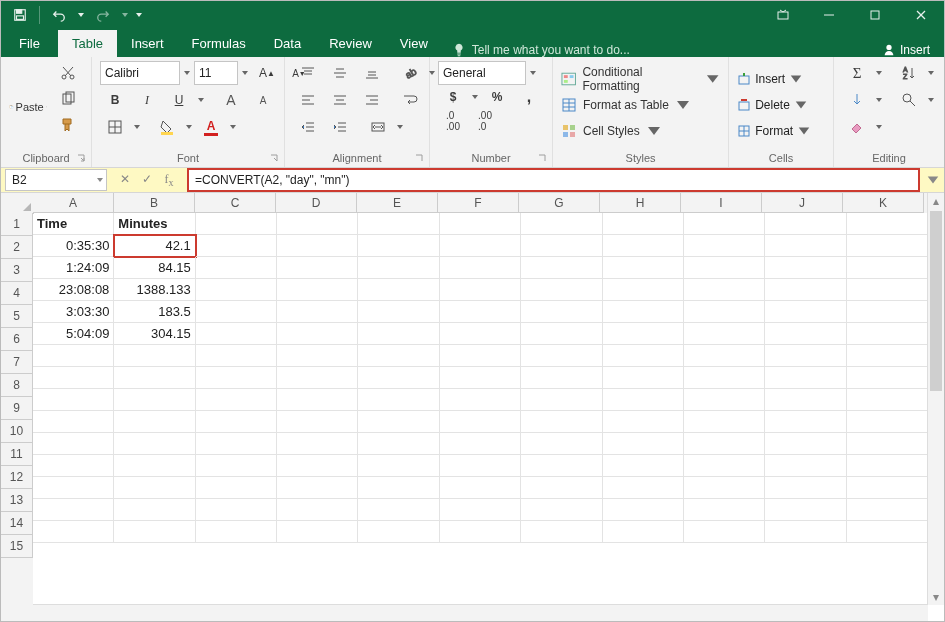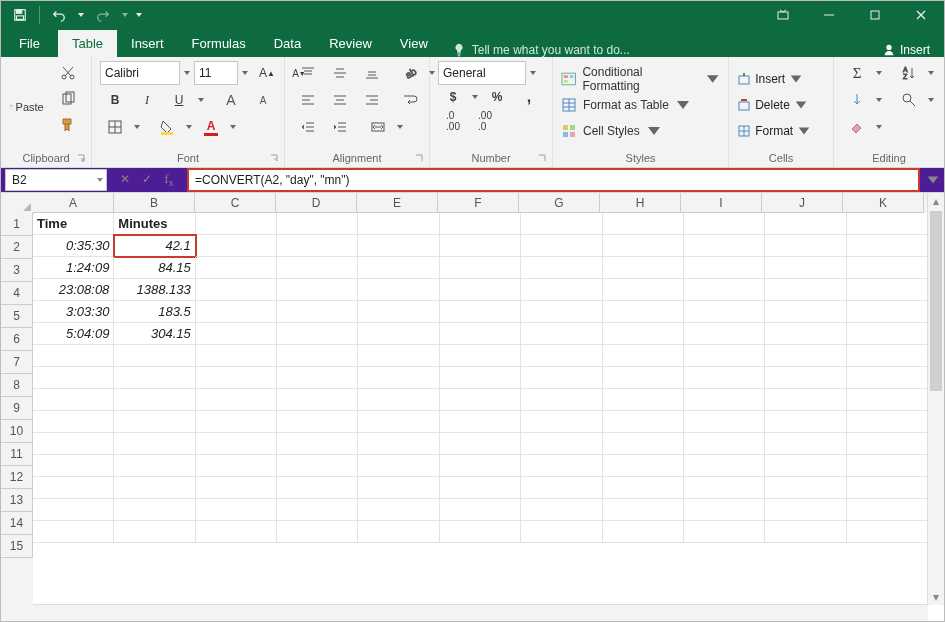--- a/index.html
+++ b/index.html
@@ -43,42 +43,42 @@
 .underline-a{border-bottom:3px solid #d2201f;display:inline-block;width:14px;text-align:center;font-weight:bold;color:#d2201f;line-height:14px;}
 .numfmt{width:78px;height:22px;background:#fff;border:1px solid #c5c5c5;display:flex;align-items:center;padding:0 4px;font-size:12px;}
 .styleline{display:flex;align-items:center;gap:6px;height:24px;color:#333;font-size:12px;}
 .styleline svg{width:16px;height:16px;}
 .cellbtn{display:flex;align-items:center;gap:4px;height:24px;font-size:12px;}
 .cellbtn svg{width:14px;height:14px;}
 .dlaunch{position:absolute;right:3px;bottom:3px;width:12px;height:12px;}
 .dlaunch svg{width:10px;height:10px;opacity:.6;}
 
 
-.fbar2{height:24px;background:#4c1d95;border-bottom:1px solid #d6d6d6;display:flex;align-items:center;}
+.fbar2{height:24px;background:#fef9c3;border-bottom:1px solid #d6d6d6;display:flex;align-items:center;}
 .namebox{width:88px;height:20px;border:1px solid #c5c5c5;margin-left:4px;display:flex;align-items:center;padding:0 6px;background:#fff;position:relative;}
 .namebox .ddk{position:absolute;right:2px;top:3px;}
 .fbar-btns{display:flex;gap:2px;margin:0 8px;color:#888;}
 .fbar-btns span{width:20px;text-align:center;}
 .fx{font-family:"Times New Roman",serif;}
 .formula-input{flex:1;height:20px;border:2px solid #cc3a2f;margin-right:6px;display:flex;align-items:center;padding:0 6px;background:#fff;}
 .fbar-dd{width:14px;height:20px;display:flex;align-items:center;justify-content:center;margin-right:4px;color:#888;}
 
 
 .gridwrap{position:absolute;top:192px;left:0;right:0;bottom:0;background:#fff;}
 .colheads{position:absolute;top:0;left:32px;right:16px;height:20px;display:flex;background:#f3f3f3;}
 .ch{border-right:1px solid #ccc;border-bottom:1px solid #ccc;display:flex;align-items:center;justify-content:center;color:#555;font-size:12px;}
 .corner{position:absolute;top:0;left:0;width:32px;height:20px;background:#f3f3f3;border-right:1px solid #ccc;border-bottom:1px solid #ccc;}
 .corner::after{content:"";position:absolute;right:2px;bottom:2px;width:0;height:0;border-left:8px solid transparent;border-bottom:8px solid #b7b7b7;}
 .rowheads{position:absolute;top:20px;left:0;width:32px;bottom:0;background:#f3f3f3;}
 .rh{height:22px;border-right:1px solid #ccc;border-bottom:1px solid #ccc;display:flex;align-items:center;justify-content:center;color:#555;font-size:12px;}
 .cells{position:absolute;top:20px;left:32px;right:16px;bottom:16px;}
 .cellrow{height:22px;display:flex;}
 .cell{border-right:1px solid #e3e3e3;border-bottom:1px solid #e3e3e3;padding:0 4px;display:flex;align-items:center;overflow:hidden;white-space:nowrap;font-size:13px;}
 .cell.hdr{font-weight:bold;}
-.cell.num{justify-content:flex-end;font-style:italic;}
+.cell.num{justify-content:flex-end;}
 .cell.sel{outline:2px solid #cc3a2f;outline-offset:-1px;}
 .vscroll{position:absolute;top:0;right:0;width:16px;bottom:16px;background:#f3f3f3;border-left:1px solid #ddd;}
 .vscroll .thumb{position:absolute;top:18px;left:2px;right:2px;height:180px;background:#cfcfcf;}
 .vscroll .arr{position:absolute;left:0;right:0;height:16px;display:flex;align-items:center;justify-content:center;color:#888;}
 .vscroll .arr.top{top:0;} .vscroll .arr.bot{bottom:0;}
 .hscroll{position:absolute;bottom:0;left:32px;right:16px;height:16px;background:#f3f3f3;border-top:1px solid #ddd;}
 
 </style>
 </head>
 <body>

